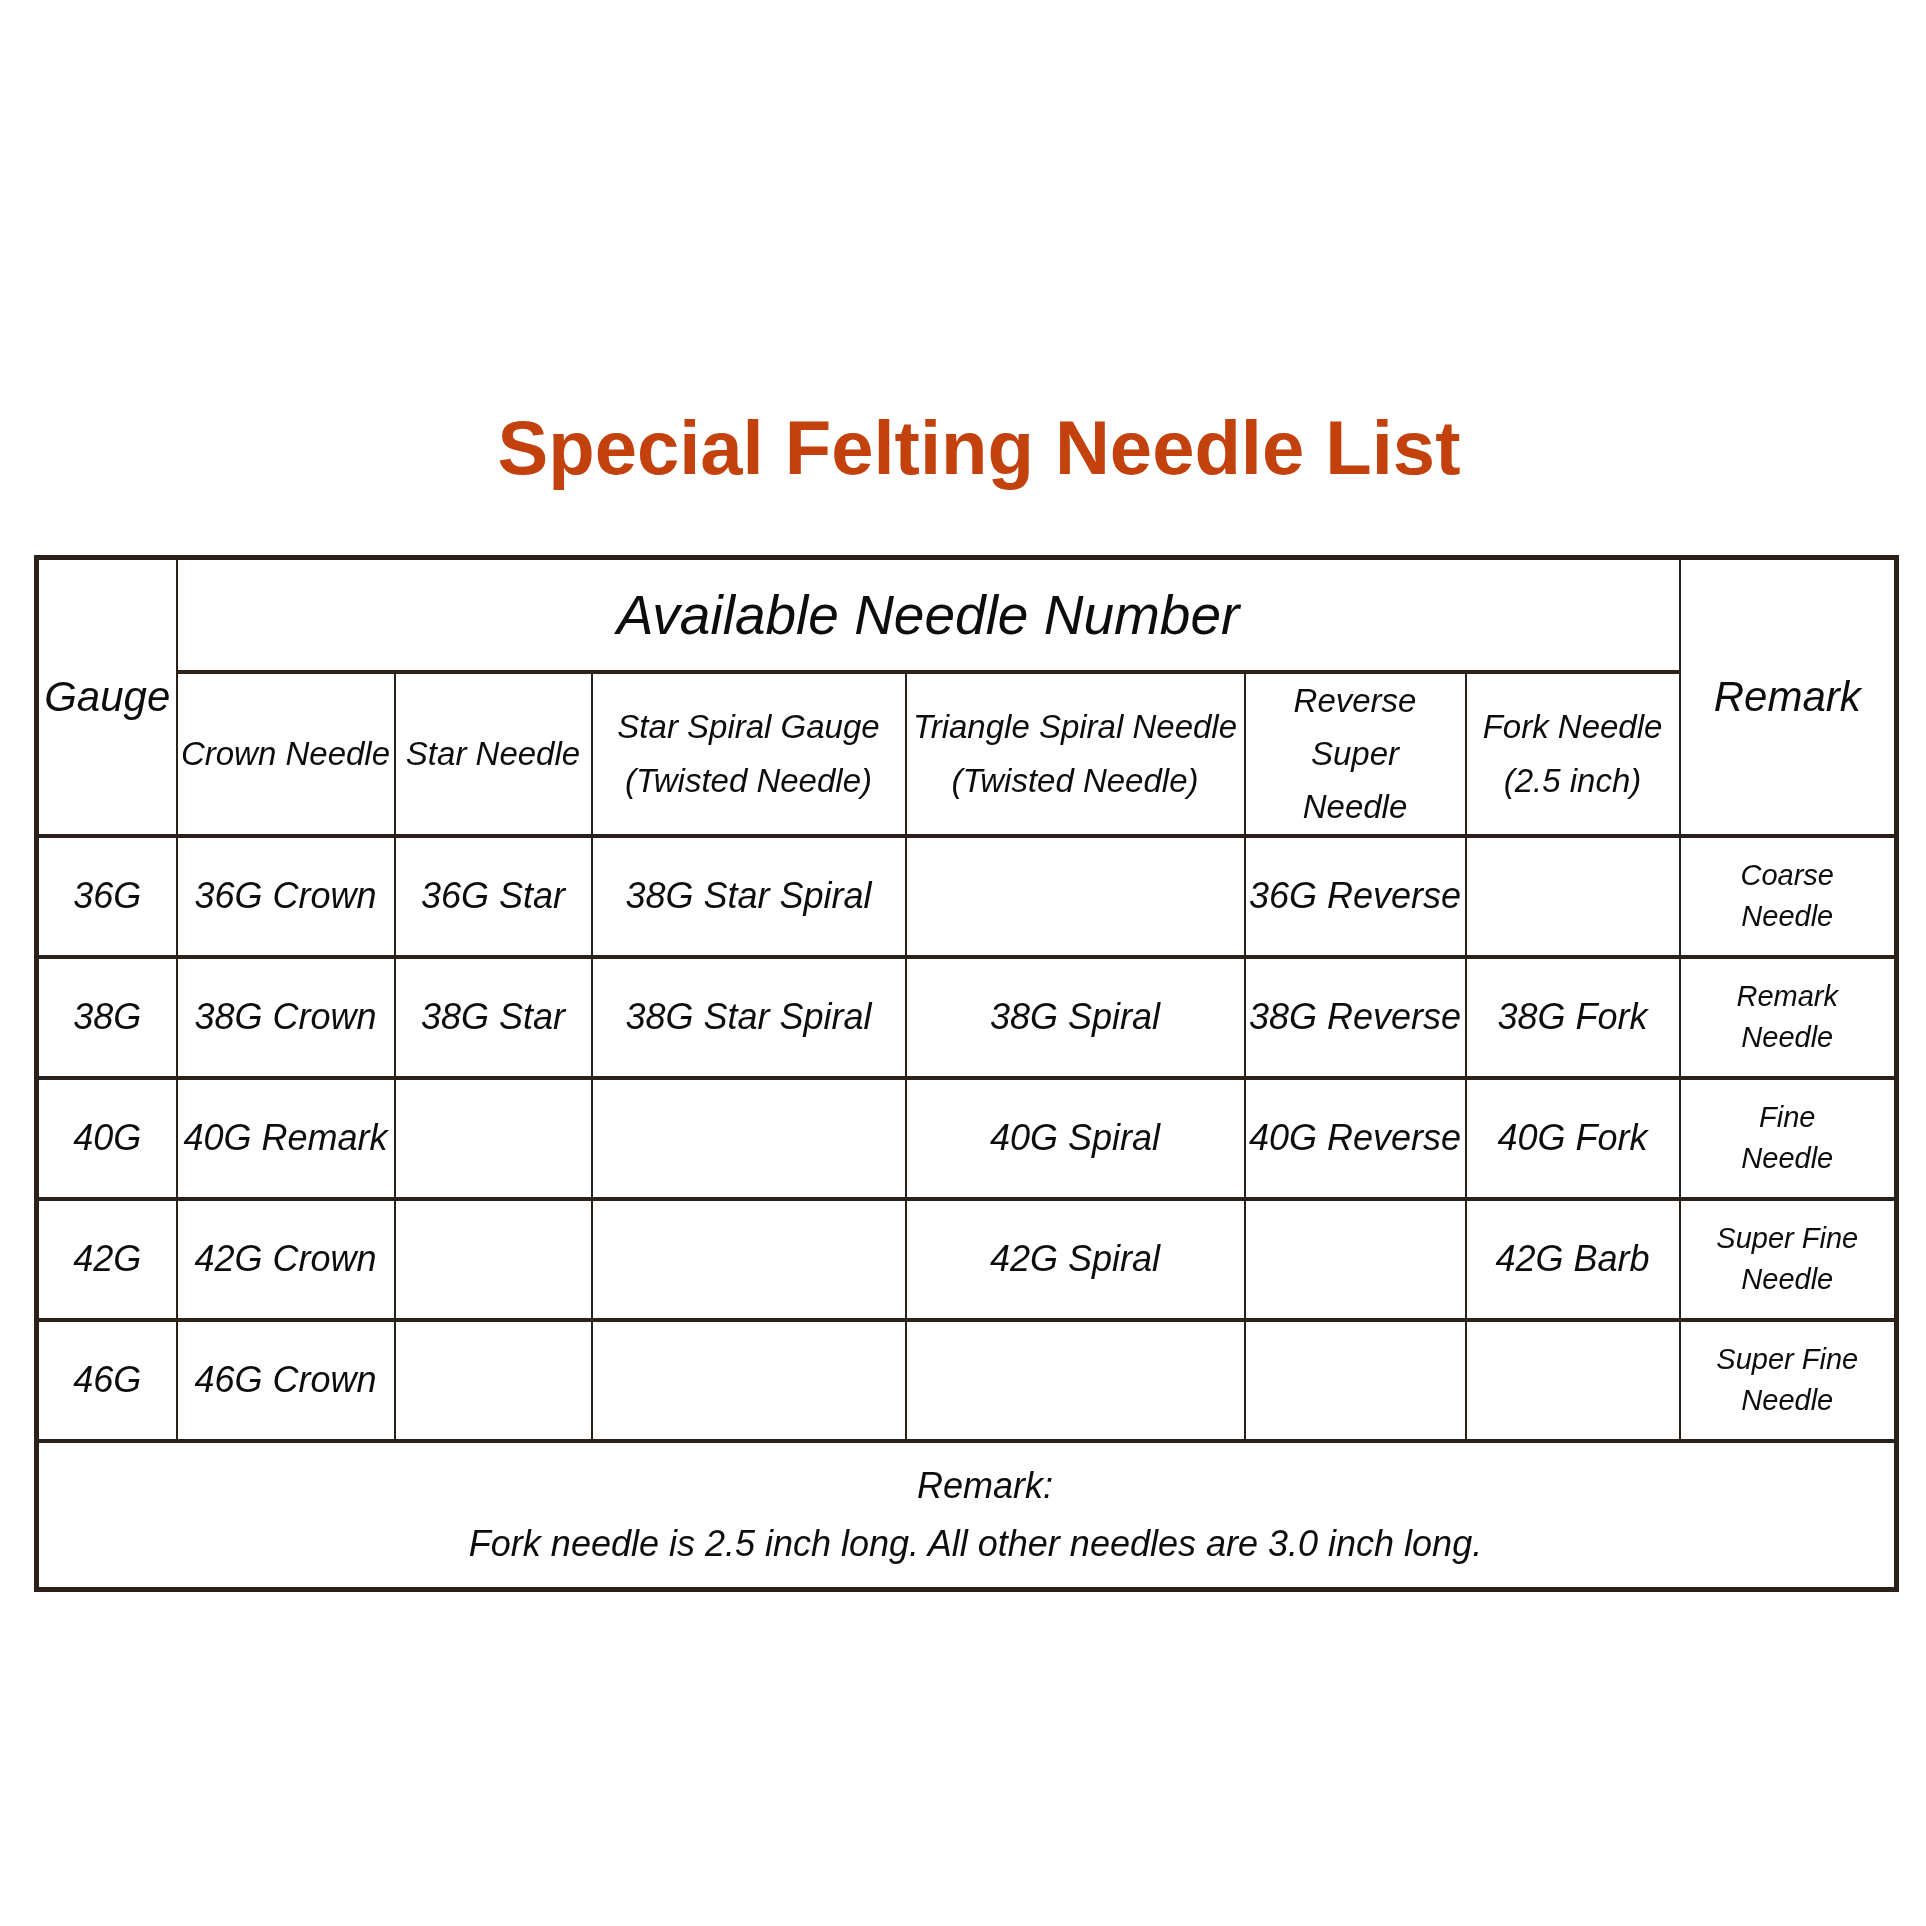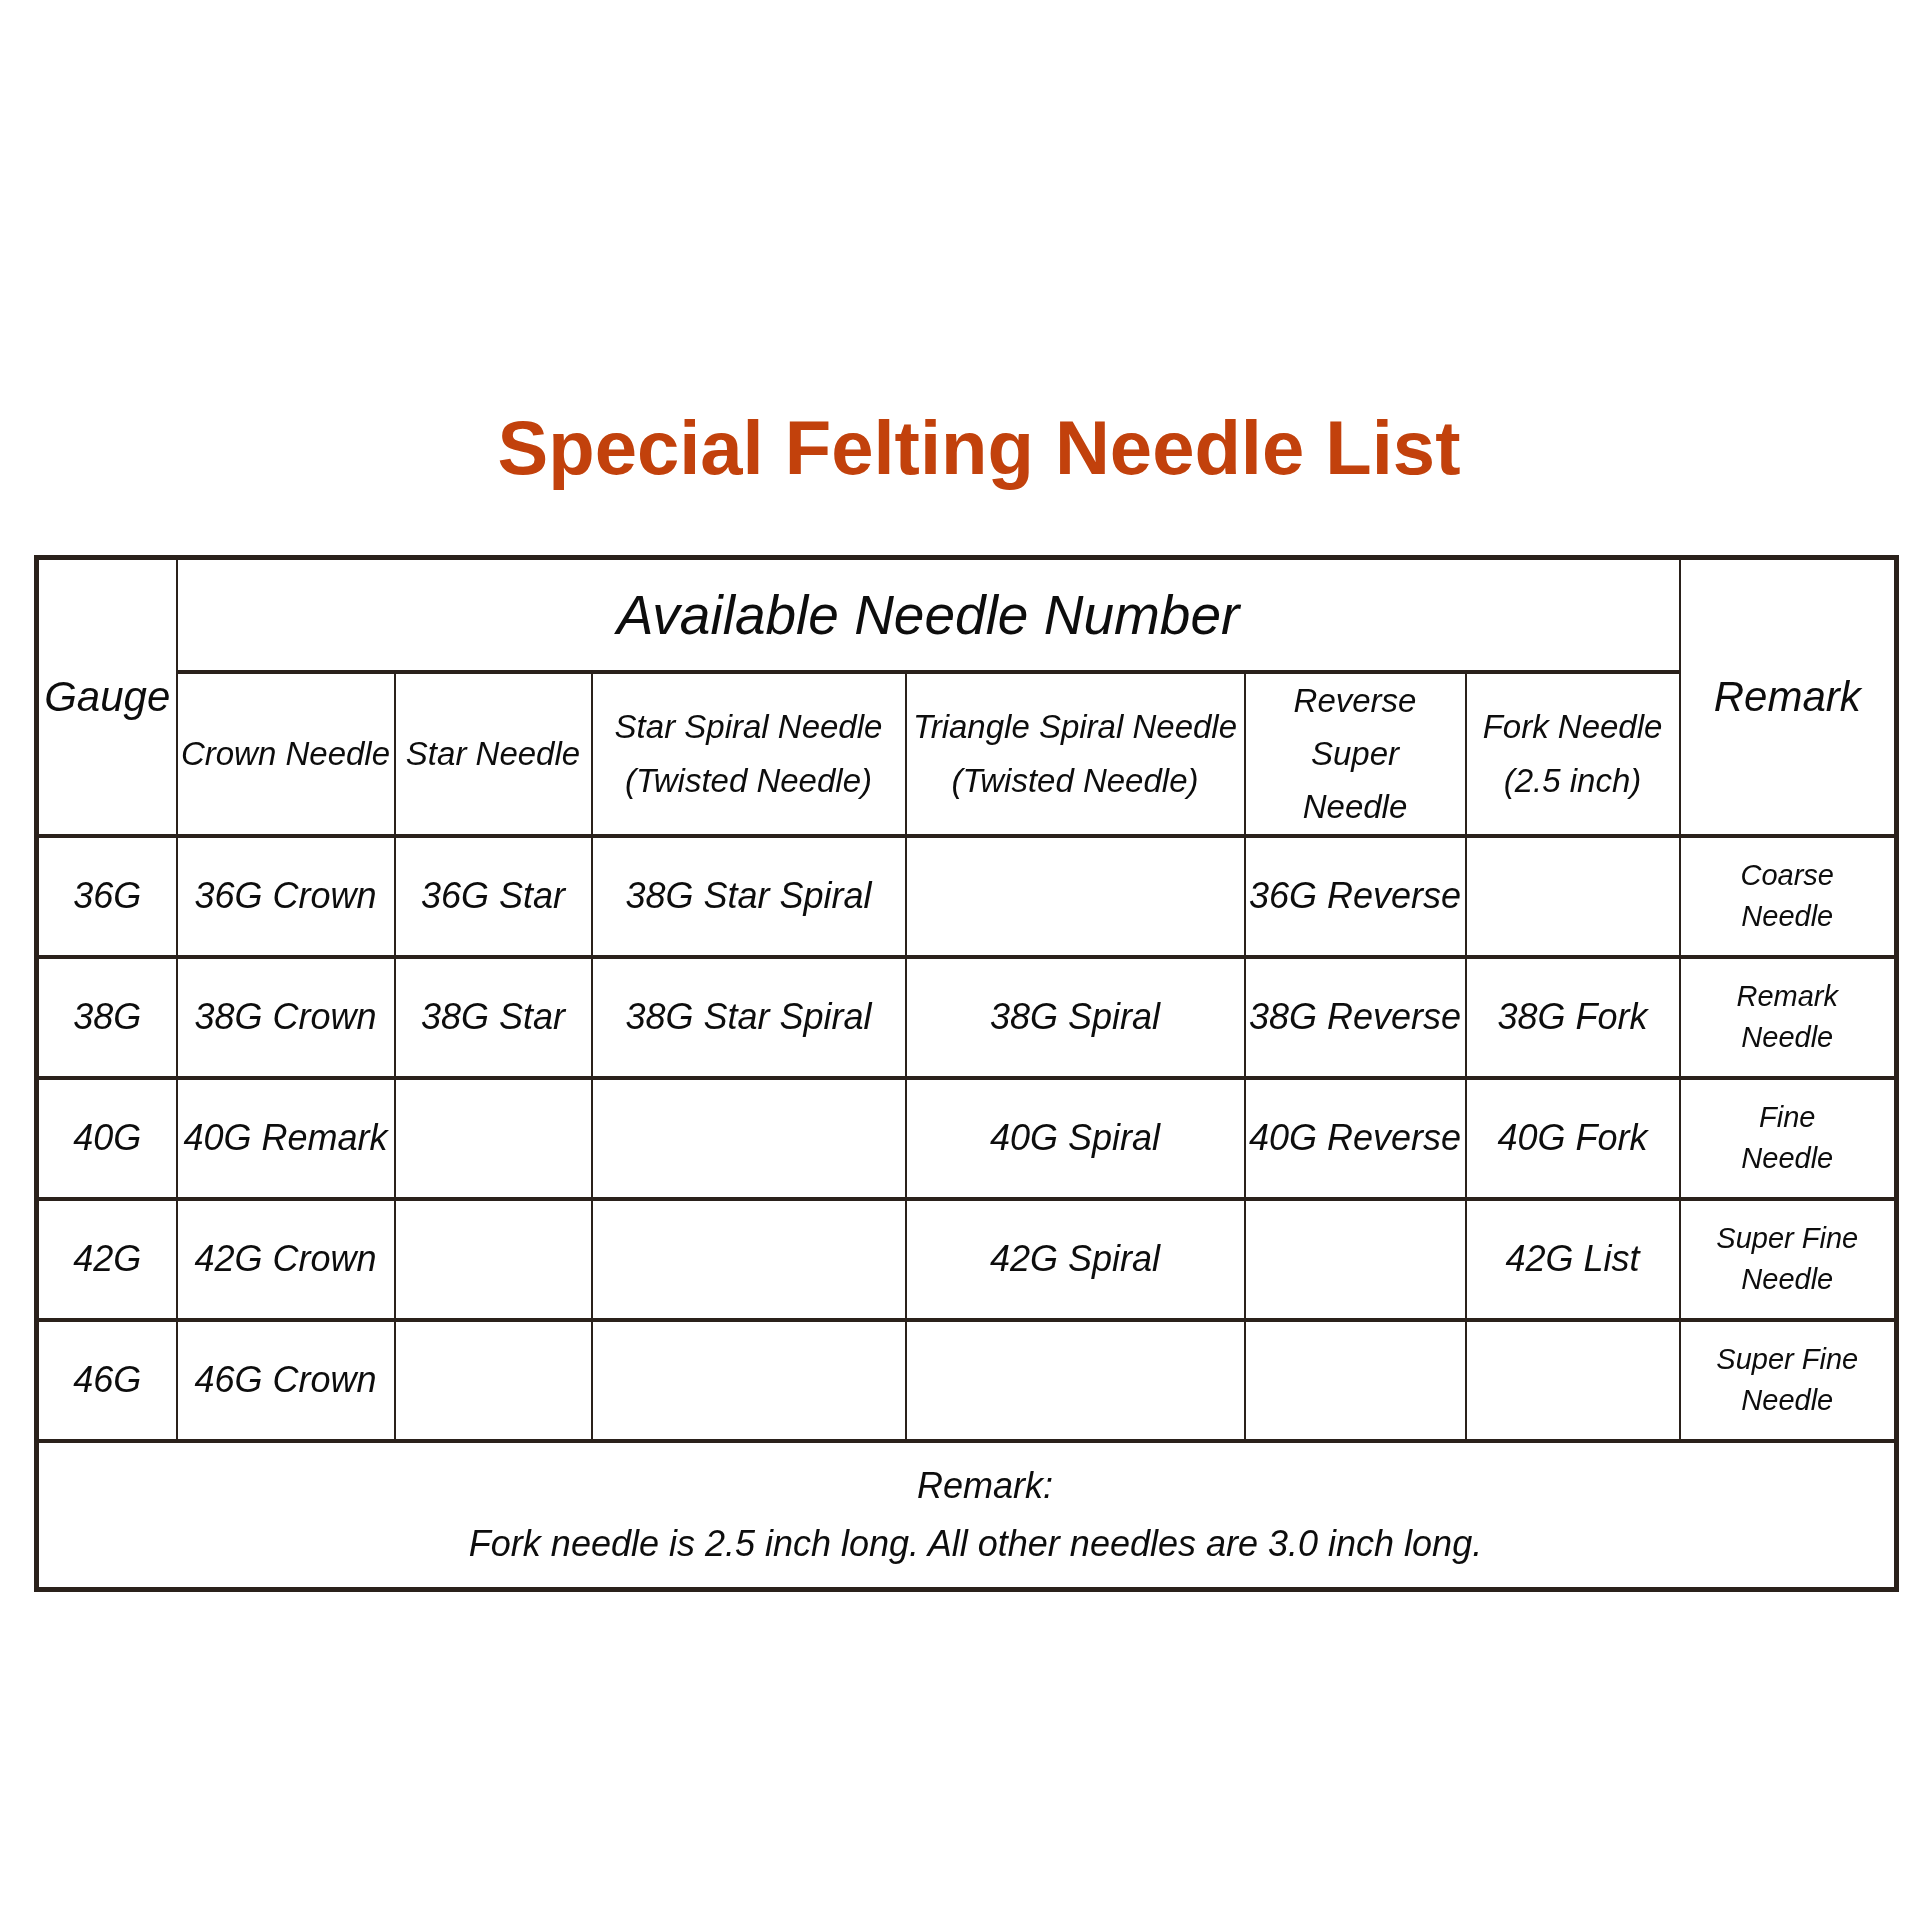--- a/index.html
+++ b/index.html
@@ -91,21 +91,21 @@
     <tr class="row-h2">
       <td class="h-sub">
         <div>Crown Needle</div>
         <div></div>
       </td>
       <td class="h-sub">
         <div>Star Needle</div>
         <div></div>
       </td>
       <td class="h-sub">
-        <div>Star Spiral Needle</div>
+        <div>Star Spiral Gauge</div>
         <div>(Twisted Needle)</div>
       </td>
       <td class="h-sub">
         <div>Triangle Spiral Needle</div>
         <div>(Twisted Needle)</div>
       </td>
       <td class="h-sub">
         <div>Reverse Super</div>
         <div>Needle</div>
       </td>
@@ -157,21 +157,21 @@
       </td>
     </tr>
 
     <tr class="row-data">
       <td class="cell">42G</td>
       <td class="cell">42G Crown</td>
       <td class="cell"></td>
       <td class="cell"></td>
       <td class="cell">42G Spiral</td>
       <td class="cell"></td>
-      <td class="cell">42G List</td>
+      <td class="cell">42G Barb</td>
       <td class="cell-remark">
         <div>Super Fine</div>
         <div>Needle</div>
       </td>
     </tr>
 
     <tr class="row-data">
       <td class="cell">46G</td>
       <td class="cell">46G Crown</td>
       <td class="cell"></td>

